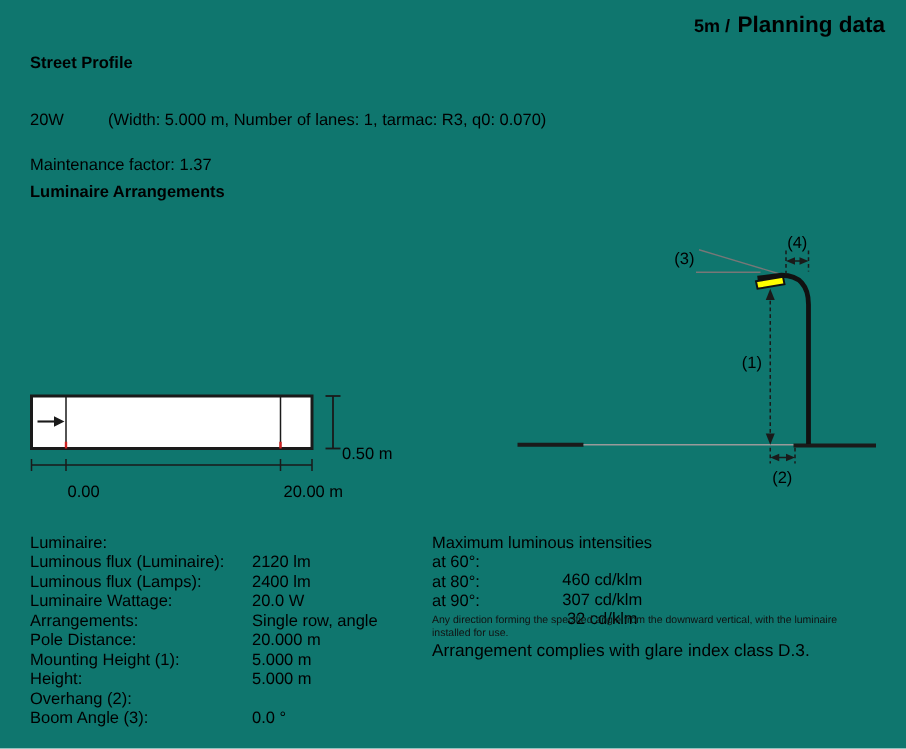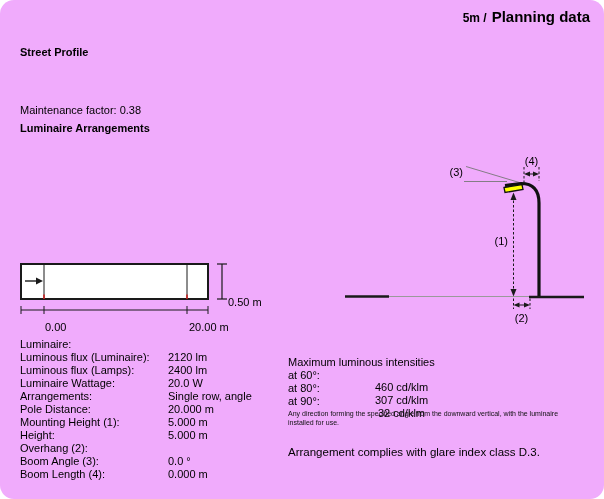--- a/index.html
+++ b/index.html
@@ -1,52 +1,56 @@
 <!DOCTYPE html>
 <html><head>
 <meta charset="utf-8">
 <style>
   html,body{margin:0;padding:0;background:#fff;}
-  #page{position:relative;width:604px;height:499px;background:#f0abfc;overflow:hidden;
-        font-family:"Liberation Sans","DejaVu Sans",sans-serif;color:#000;border-radius:14px;}
+  #page{position:relative;width:604px;height:499px;background:#0f766e;overflow:hidden;
+        font-family:"Liberation Sans","DejaVu Sans",sans-serif;color:#000;}
   .abs{position:absolute;}
   .title{top:8px;right:14px;display:flex;align-items:baseline;gap:5px;white-space:nowrap;}
   .title .t-small{font-size:12px;font-weight:bold;}
   .title .t-big{font-size:15px;font-weight:bold;}
   .h-bold{font-size:11px;font-weight:bold;}
   .body-txt{font-size:11px;}
   .profile-row{top:74px;left:20px;display:flex;}
   .profile-name{width:52px;}
   
-  .lum-table{top:338px;left:20px;width:268px;}
+  .lum-table{top:356px;left:20px;width:268px;}
   .lum-table .row{display:flex;height:13px;line-height:13px;font-size:11px;}
   .lum-table .lbl{width:148px;}
   .lum-table .val{flex:1;}
   
   .int-block{top:356px;left:288px;width:300px;}
   .int-block .head{height:13px;line-height:13px;font-size:11px;}
   .int-block .row{display:flex;height:13px;line-height:13px;font-size:11px;}
   .int-block .lbl{width:70px;}
   .int-block .val{width:87px;text-align:center;margin-top:12px;}
   .int-note{font-size:7px;line-height:8.5px;width:294px;margin-top:2px;color:#111;}
-  .compliance{font-size:11.5px;margin-top:19px;}
+  .compliance{font-size:11.5px;margin-top:1px;}
   svg text{font-family:"Liberation Sans","DejaVu Sans",sans-serif;font-size:11px;fill:#000;}
 </style>
 </head>
 <body>
 
 <div id="page">
 
   <div class="abs title">
     <span class="t-small">5m /</span>
     <span class="t-big">Planning data</span>
   </div>
 
-  <div class="abs h-bold" style="top:46px;left:20px;">Street Profile</div>
-  <div class="abs body-txt" style="top:104px;left:20px;">Maintenance factor: 0.38</div>
+  <div class="abs h-bold" style="top:36px;left:20px;">Street Profile</div>
+  <div class="abs body-txt profile-row">
+    <span class="profile-name">20W</span>
+    <span>(Width: 5.000 m, Number of lanes: 1, tarmac: R3, q0: 0.070)</span>
+  </div>
+  <div class="abs body-txt" style="top:104px;left:20px;">Maintenance factor: 1.37</div>
   <div class="abs h-bold" style="top:122px;left:20px;">Luminaire Arrangements</div>
 
   <svg class="abs" style="top:150px;left:0;" width="604" height="192" viewBox="0 0 604 192">
 
     <g>
       <rect x="21" y="114" width="187" height="35" fill="#ffffff" stroke="#1a1a1a" stroke-width="2"></rect>
       <line x1="44" y1="114" x2="44" y2="149" stroke="#1a1a1a" stroke-width="1"></line>
       <line x1="187" y1="114" x2="187" y2="149" stroke="#1a1a1a" stroke-width="1"></line>
       <line x1="44" y1="144.5" x2="44" y2="149" stroke="#cc2222" stroke-width="1.6"></line>
       <line x1="187" y1="144.5" x2="187" y2="149" stroke="#cc2222" stroke-width="1.6"></line>
@@ -144,24 +148,20 @@
       <span class="lbl">Height:</span>
       <span class="val">5.000 m</span>
     </div>
     <div class="row">
       <span class="lbl">Overhang (2):</span>
     </div>
     <div class="row">
       <span class="lbl">Boom Angle (3):</span>
       <span class="val">0.0 °</span>
     </div>
-    <div class="row">
-      <span class="lbl">Boom Length (4):</span>
-      <span class="val">0.000 m</span>
-    </div>
   </div>
 
   <div class="abs int-block">
     <div class="head">Maximum luminous intensities</div>
     <div class="row">
       <span class="lbl">at 60°:</span>
       <span class="val">460 cd/klm</span>
     </div>
     <div class="row">
       <span class="lbl">at 80°:</span>

